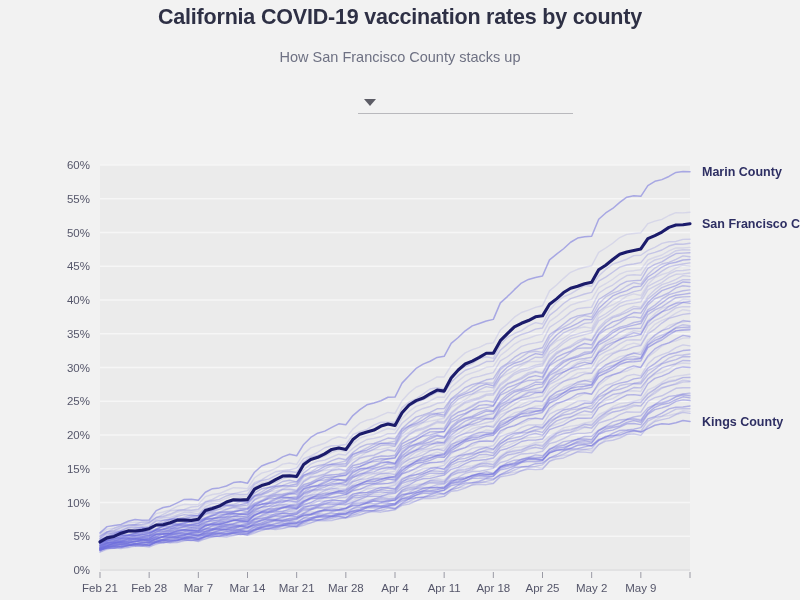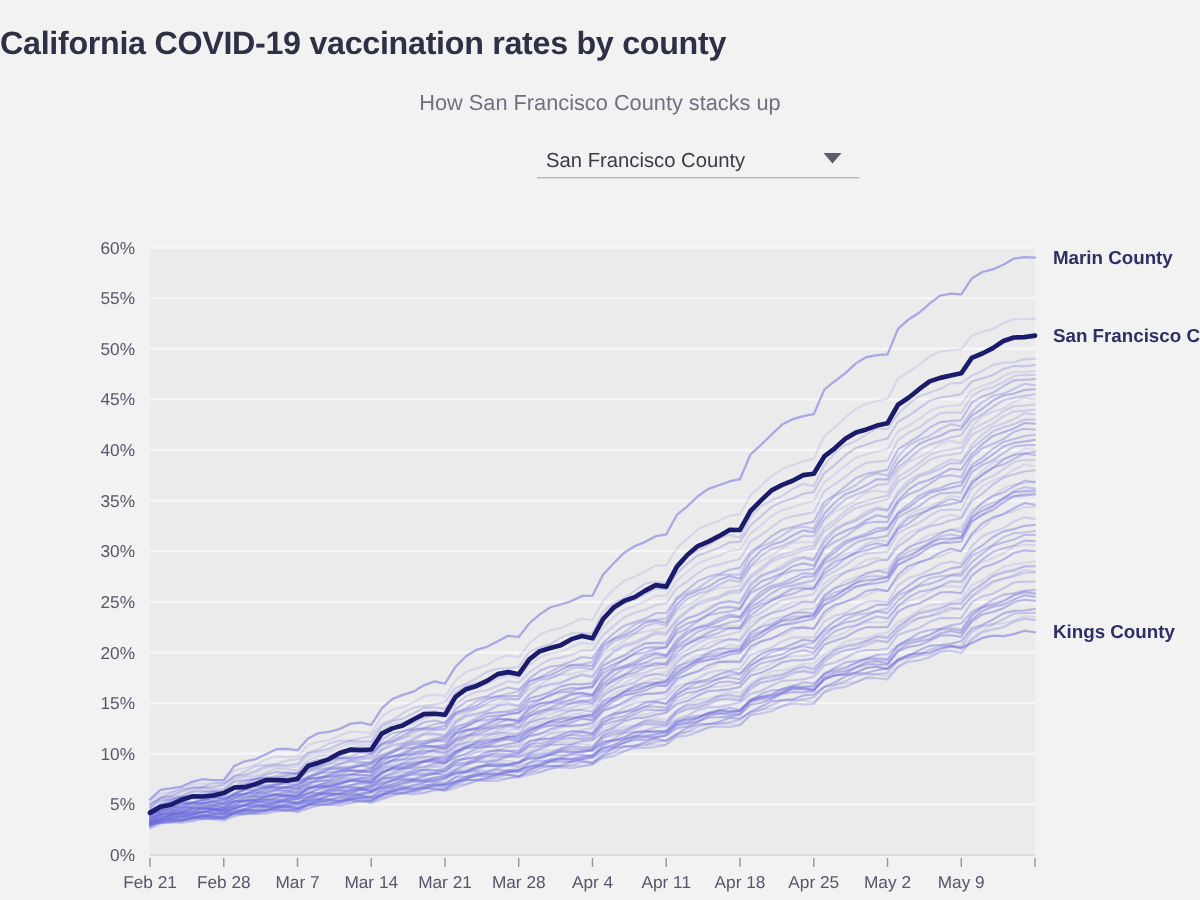--- a/index.html
+++ b/index.html
@@ -5,25 +5,26 @@
   * { box-sizing: border-box; }
   html, body { margin:0; padding:0; }
   body {
     width:800px; height:600px;
     background:#f2f2f2;
     font-family:"Liberation Sans", sans-serif;
     overflow:hidden;
     position:relative;
   }
   #chart-title {
+    text-align:center;
     font-size:21.5px;
     font-weight:bold;
     color:#2e3045;
     letter-spacing:-0.2px;
-    padding-top:18px;
+    padding-top:6px;
     line-height:1.1;
   }
   #chart-subtitle {
     text-align:center;
     font-size:14.5px;
     color:#6e7183;
     margin-top:19px;
     font-weight:normal;
   }
   #county-select-wrap {
@@ -67,21 +68,20 @@
     fill:#2e2f63;
   }
 </style>
 </head>
 <body>
 
 <div id="chart-title">California COVID-19 vaccination rates by county</div>
 <div id="chart-subtitle">How San Francisco County stacks up</div>
 
 <div id="county-select-wrap">
-  <span id="county-select-value">San Francisco County</span>
   <span id="county-select-caret"></span>
 </div>
 
 <div id="plot-region">
   <svg id="plot-svg" width="800" height="450">
       <rect x="100" y="15" width="590" height="405" fill="#ebebeb"></rect>
       <line x1="100" y1="420" x2="690" y2="420" stroke="#f6f6f6" stroke-width="1.6"></line>
       <text x="90" y="424" text-anchor="end" class="axis-label">0%</text>
       <line x1="100" y1="386.25" x2="690" y2="386.25" stroke="#f6f6f6" stroke-width="1.6"></line>
       <text x="90" y="390.25" text-anchor="end" class="axis-label">5%</text>

